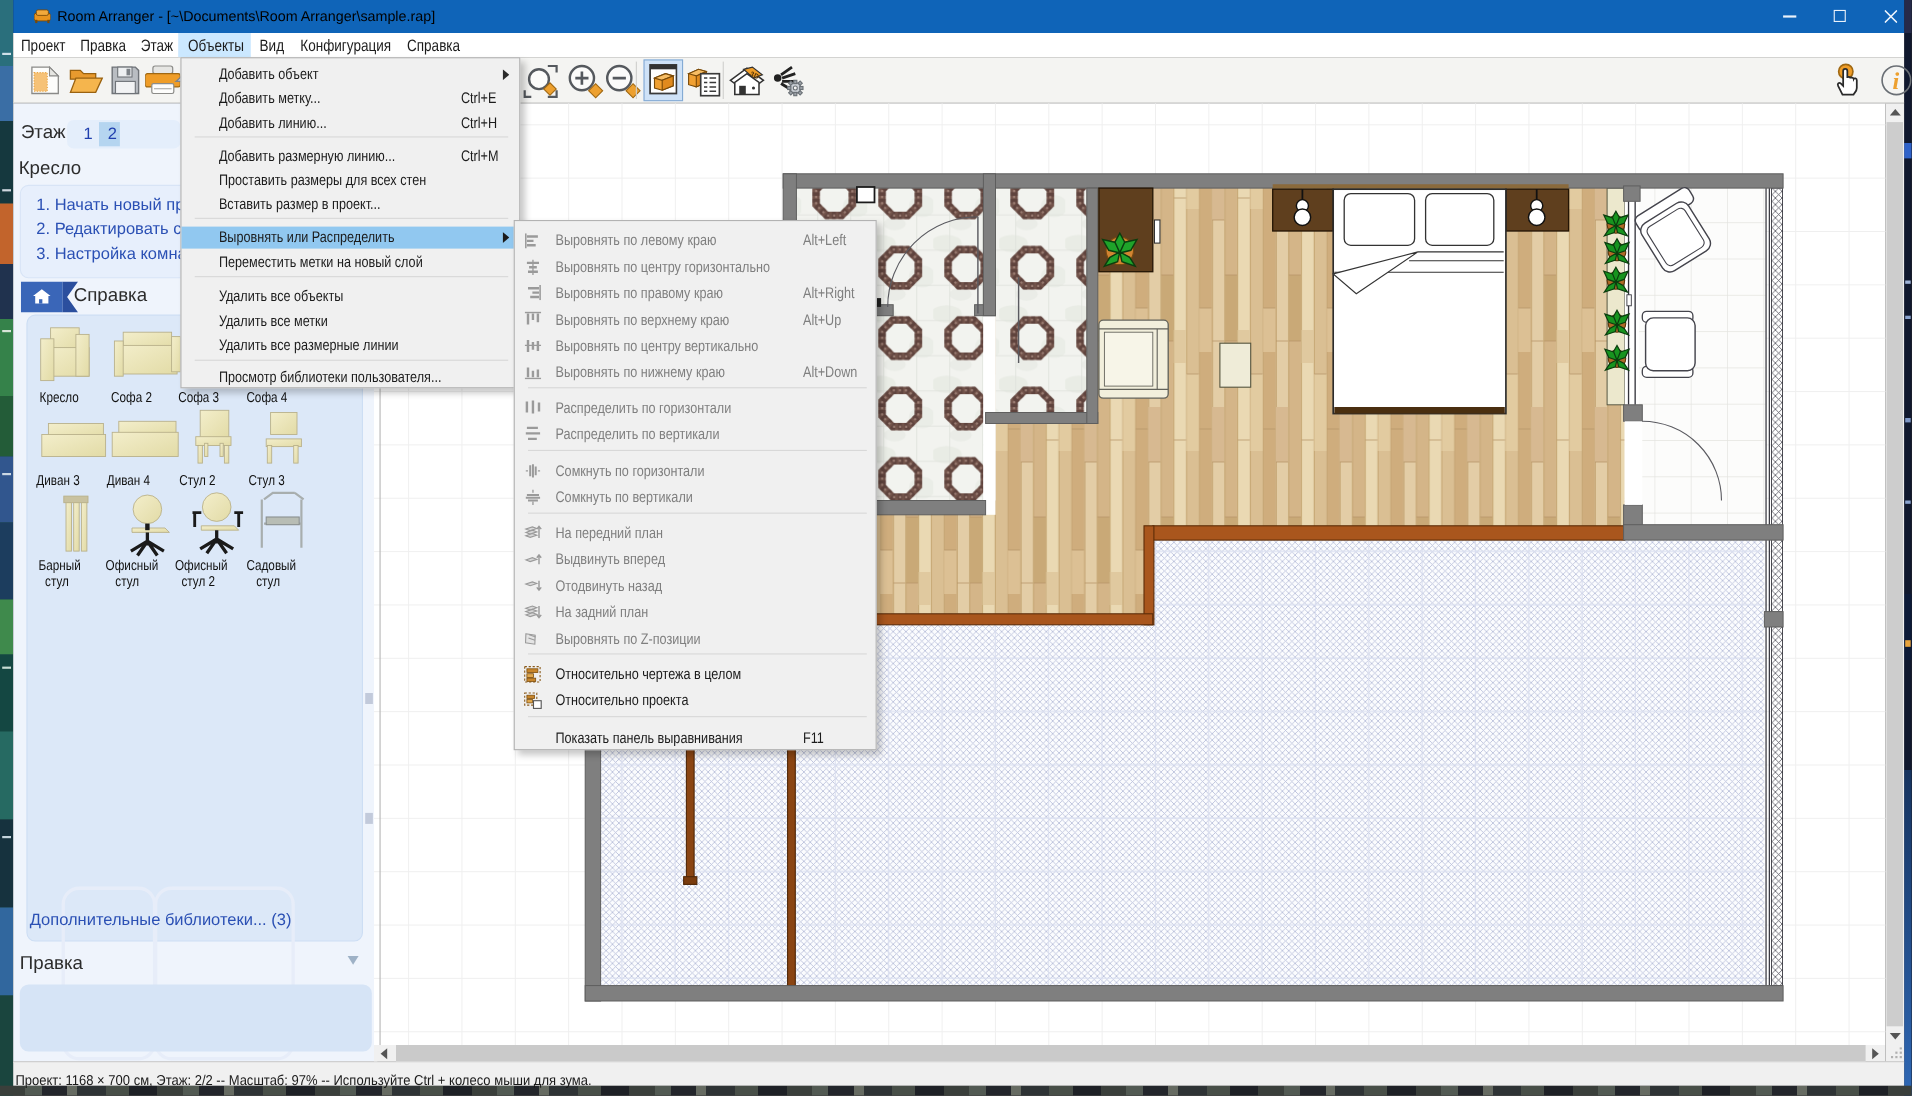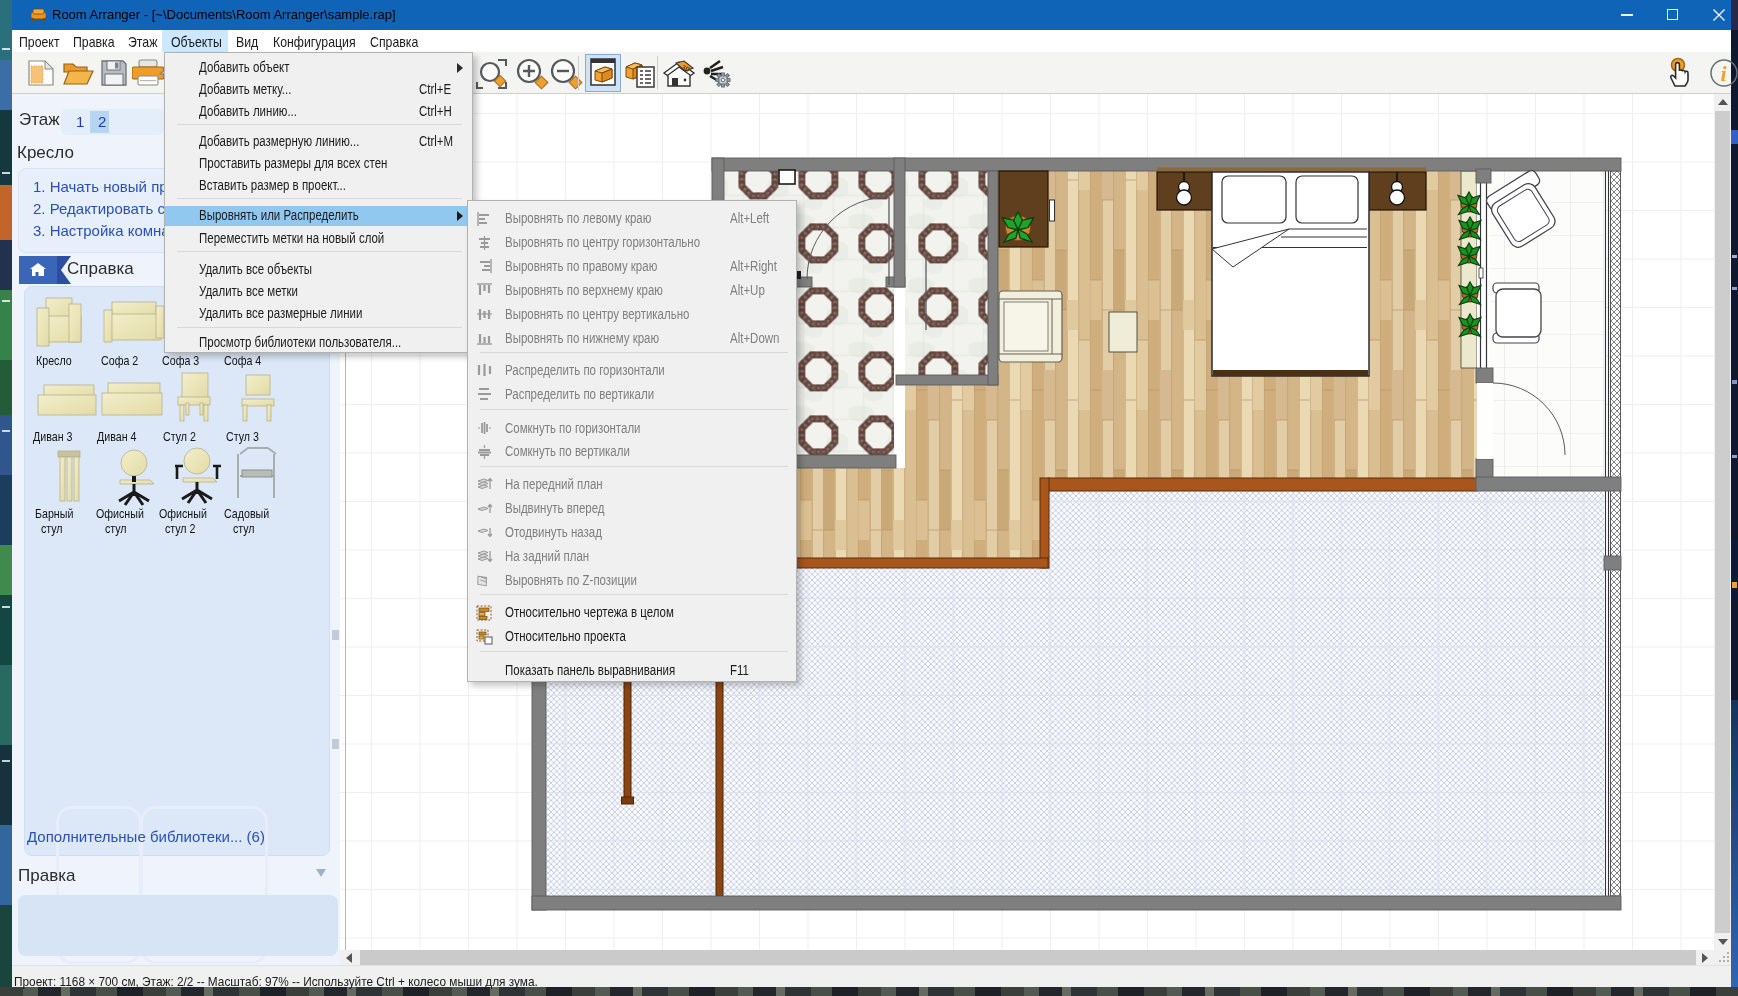--- a/index.html
+++ b/index.html
@@ -337,21 +337,21 @@
 
   <div class="abs t" style="left:84px;top:412px;font-size:13px;color:#111;">Офисный<br>&nbsp;&nbsp;&nbsp;стул</div>
 
   <div class="abs t" style="left:147px;top:412px;font-size:13px;color:#111;">Офисный<br>&nbsp;&nbsp;стул 2</div>
 
   <div class="abs t" style="left:212px;top:412px;font-size:13px;color:#111;">Садовый<br>&nbsp;&nbsp;&nbsp;стул</div>
 
   <div class="abs" style="left:44px;top:712px;width:86px;height:158px;border:3px solid #e7edf9;border-radius:16px;"></div>
   <div class="abs" style="left:128px;top:712px;width:128px;height:158px;border:3px solid #e7edf9;border-radius:16px;"></div>
 
-  <div class="abs" style="left:15px;top:734px;font-size:15px;color:#2b50b4;">Дополнительные библиотеки... (6)</div>
+  <div class="abs" style="left:15px;top:734px;font-size:15px;color:#2b50b4;">Дополнительные библиотеки... (3)</div>
 
   <div class="abs" style="left:6px;top:772px;font-size:17px;color:#2c2c2c;">Правка</div>
 
   <svg class="abs" style="left:303px;top:774px;" width="12" height="10" viewBox="0 0 12 10">
     <path d="M1,1 H11 L6,9 Z" fill="#8aa0b8" opacity="0.8"></path>
   </svg>
 
   <div class="abs" style="left:6px;top:801px;width:320px;height:61px;background:#d6e4f6;border-radius:8px;"></div>
 
   <div class="abs" style="left:320px;top:536px;width:7px;height:10px;background:#c2cadb;"></div>

